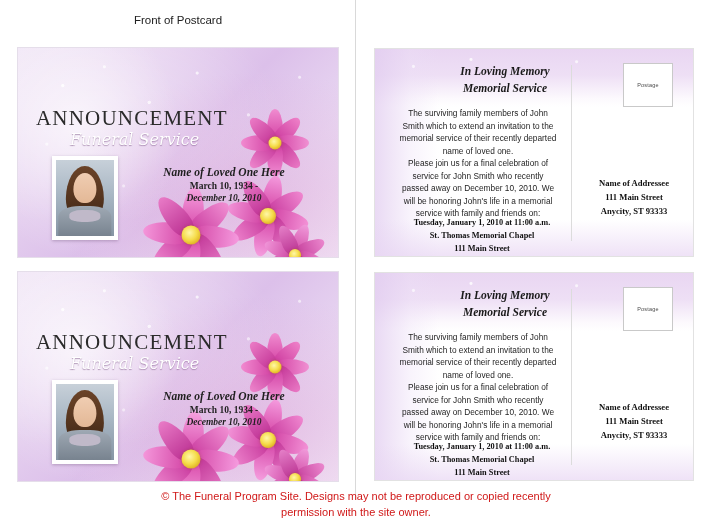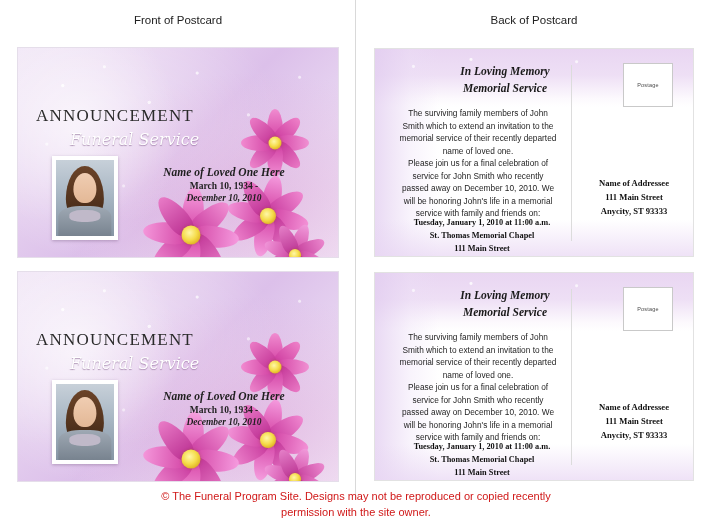--- a/index.html
+++ b/index.html
@@ -102,21 +102,21 @@
     background: radial-gradient(circle at 42% 38%, #fff7a8 0%, #f5dc4a 45%, #e0b324 75%, #b88b17 100%);
     box-shadow: 0 0 3px rgba(140,90,20,0.45);
   }
 
   
   .announcement {
     position: absolute;
     font-family: "Liberation Serif", serif;
     letter-spacing: 1.2px;
     color: #2b2b2b;
-    font-size: 17px;
+    font-size: 21px;
     text-align: right;
   }
   .funeral-script {
     position: absolute;
     font-family: "DejaVu Serif", serif;
     font-style: italic;
     color: #ffffff;
     font-size: 16px;
     text-shadow: 0 1px 1px rgba(120,80,130,0.55);
   }
@@ -327,21 +327,20 @@
     color: #d01818;
   }
 </style>
 </head>
 <body>
 
 <div class="page">
 
   <div class="col-headers">
     <div class="col-header front">Front of Postcard</div>
-    <div class="col-header back">Back of Postcard</div>
   </div>
 
   <div class="divider"></div>
 
   <div class="front-card c1">
     <div class="sparkle-wash"></div>
     <div class="hazeL"></div>
 
     <div class="flower" style="left:218px;top:56px;width:78px;height:78px;">
       <span class="petal" style="width:16px;height:34px;background:linear-gradient(180deg,#f08cd0,#d13a9e);transform:translate(-50%,-100%) rotate(0deg);"></span>

